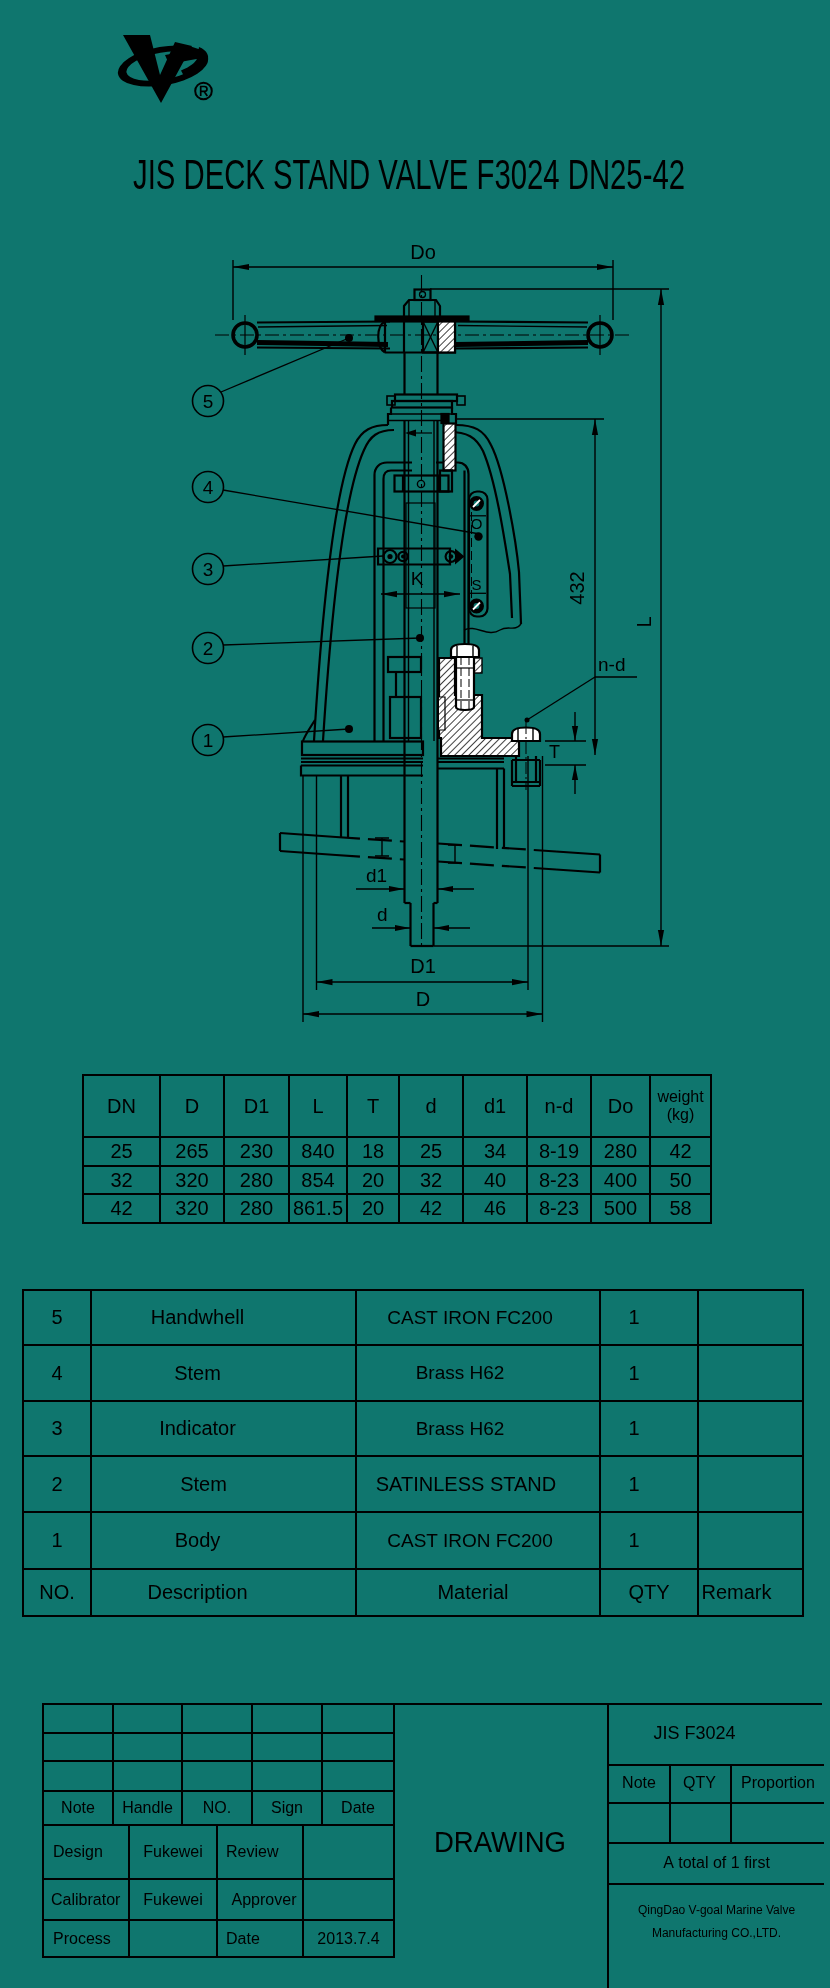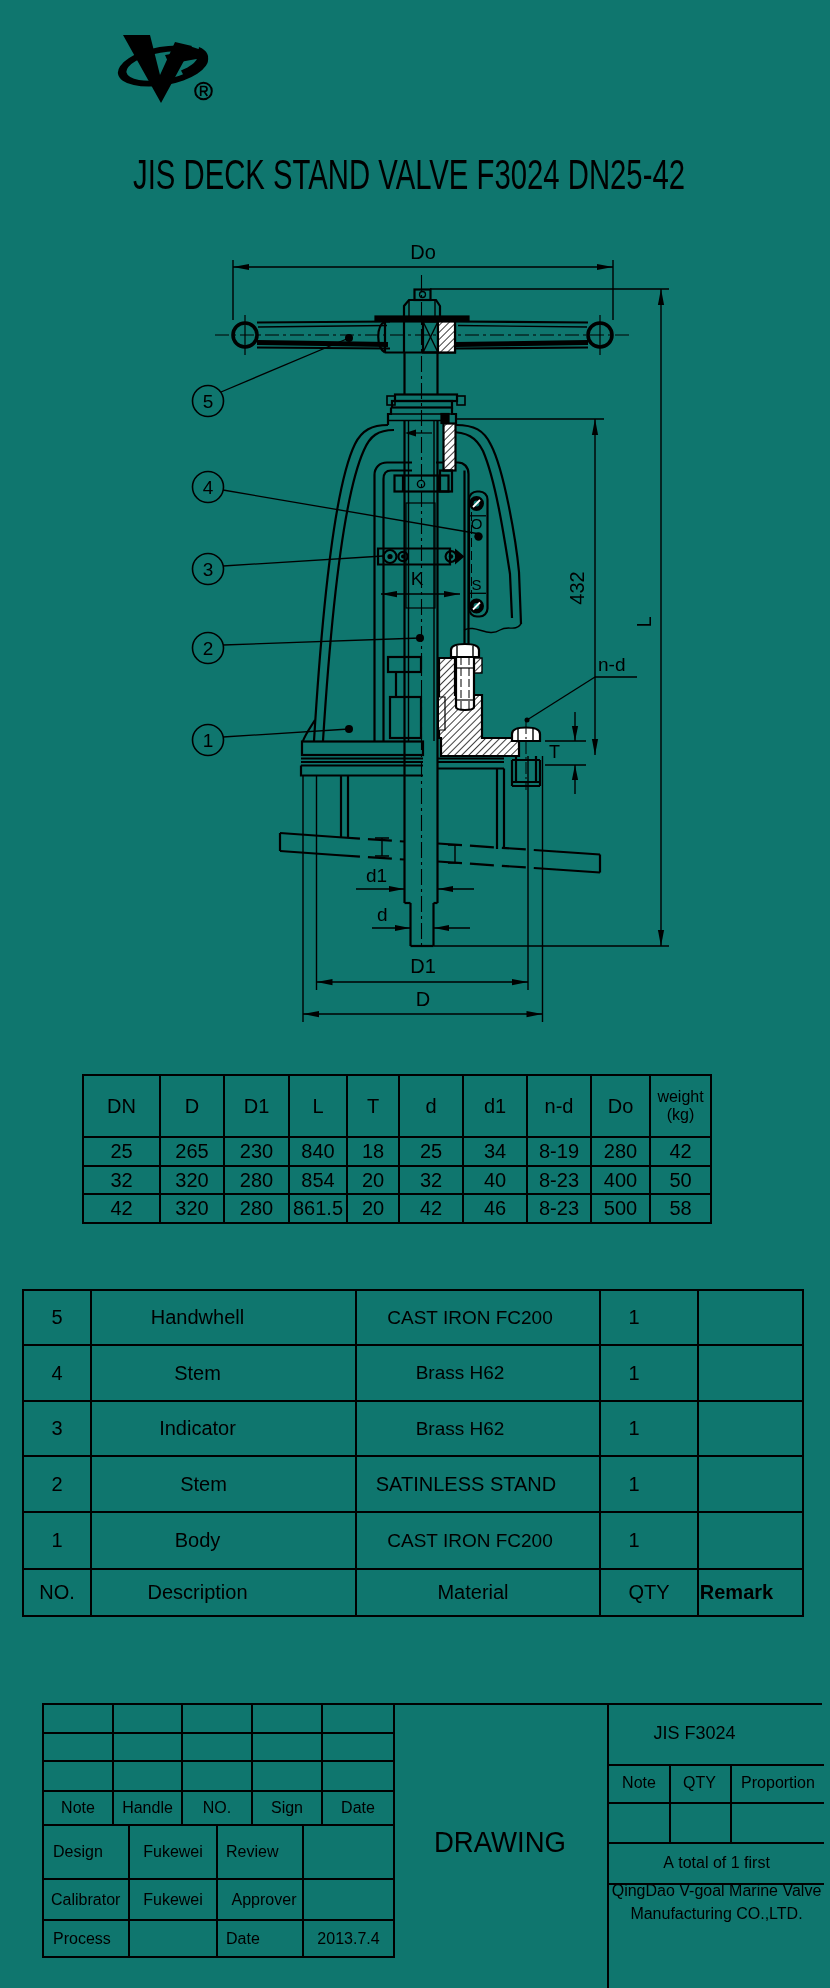--- a/index.html
+++ b/index.html
@@ -463,21 +463,21 @@
             <td style="padding-right:52px;">Body</td>
             <td style="font-size:19px;padding-right:16px;">CAST IRON FC200</td>
             <td style="padding-right:30px;">1</td>
             <td></td>
           </tr>
   <tr style="height:47px;">
             <td>NO.</td>
             <td style="padding-right:52px;">Description</td>
             <td style="padding-right:10px;">Material</td>
             <td>QTY</td>
-            <td style="padding-right:28px;font-weight:bold;">Remark</td>
+            <td style="padding-right:28px;">Remark</td>
           </tr>
 </tbody>
       </table>
 </div>
 
 <div class="abs" style="left:42px;top:1703px;">
 <table style="width:351px;font-size:16px;">
   <colgroup>
           <col style="width:70px">
           <col style="width:69px">
@@ -562,16 +562,16 @@
     <div class="abs" style="left:123px;top:0;width:92px;height:38px;text-align:center;line-height:38px;font-size:16px;">Proportion</div>
   </div>
 
   <div class="abs" style="left:0;top:99px;width:215px;height:40px;border-bottom:2px solid #000;">
     <div class="abs" style="left:0;top:0;width:60px;height:40px;border-right:2px solid #000;"></div>
     <div class="abs" style="left:60px;top:0;width:61px;height:40px;border-right:2px solid #000;"></div>
   </div>
 
   <div class="abs" style="left:0;top:139px;width:215px;height:41px;border-bottom:2px solid #000;text-align:center;line-height:41px;font-size:16px;">A&nbsp;total&nbsp;of&nbsp;1&nbsp;first</div>
 
-  <div class="abs" style="left:0;top:168px;width:215px;text-align:center;font-size:16px;line-height:23px;padding-top:8px;">QingDao&nbsp;V-goal&nbsp;Marine&nbsp;Valve<br>Manufacturing&nbsp;CO.,LTD.</div>
+  <div class="abs" style="left:0;top:188px;width:215px;text-align:center;font-size:12px;line-height:23px;padding-top:8px;">QingDao&nbsp;V-goal&nbsp;Marine&nbsp;Valve<br>Manufacturing&nbsp;CO.,LTD.</div>
 </div>
 
 </div>
 
 </body></html>

